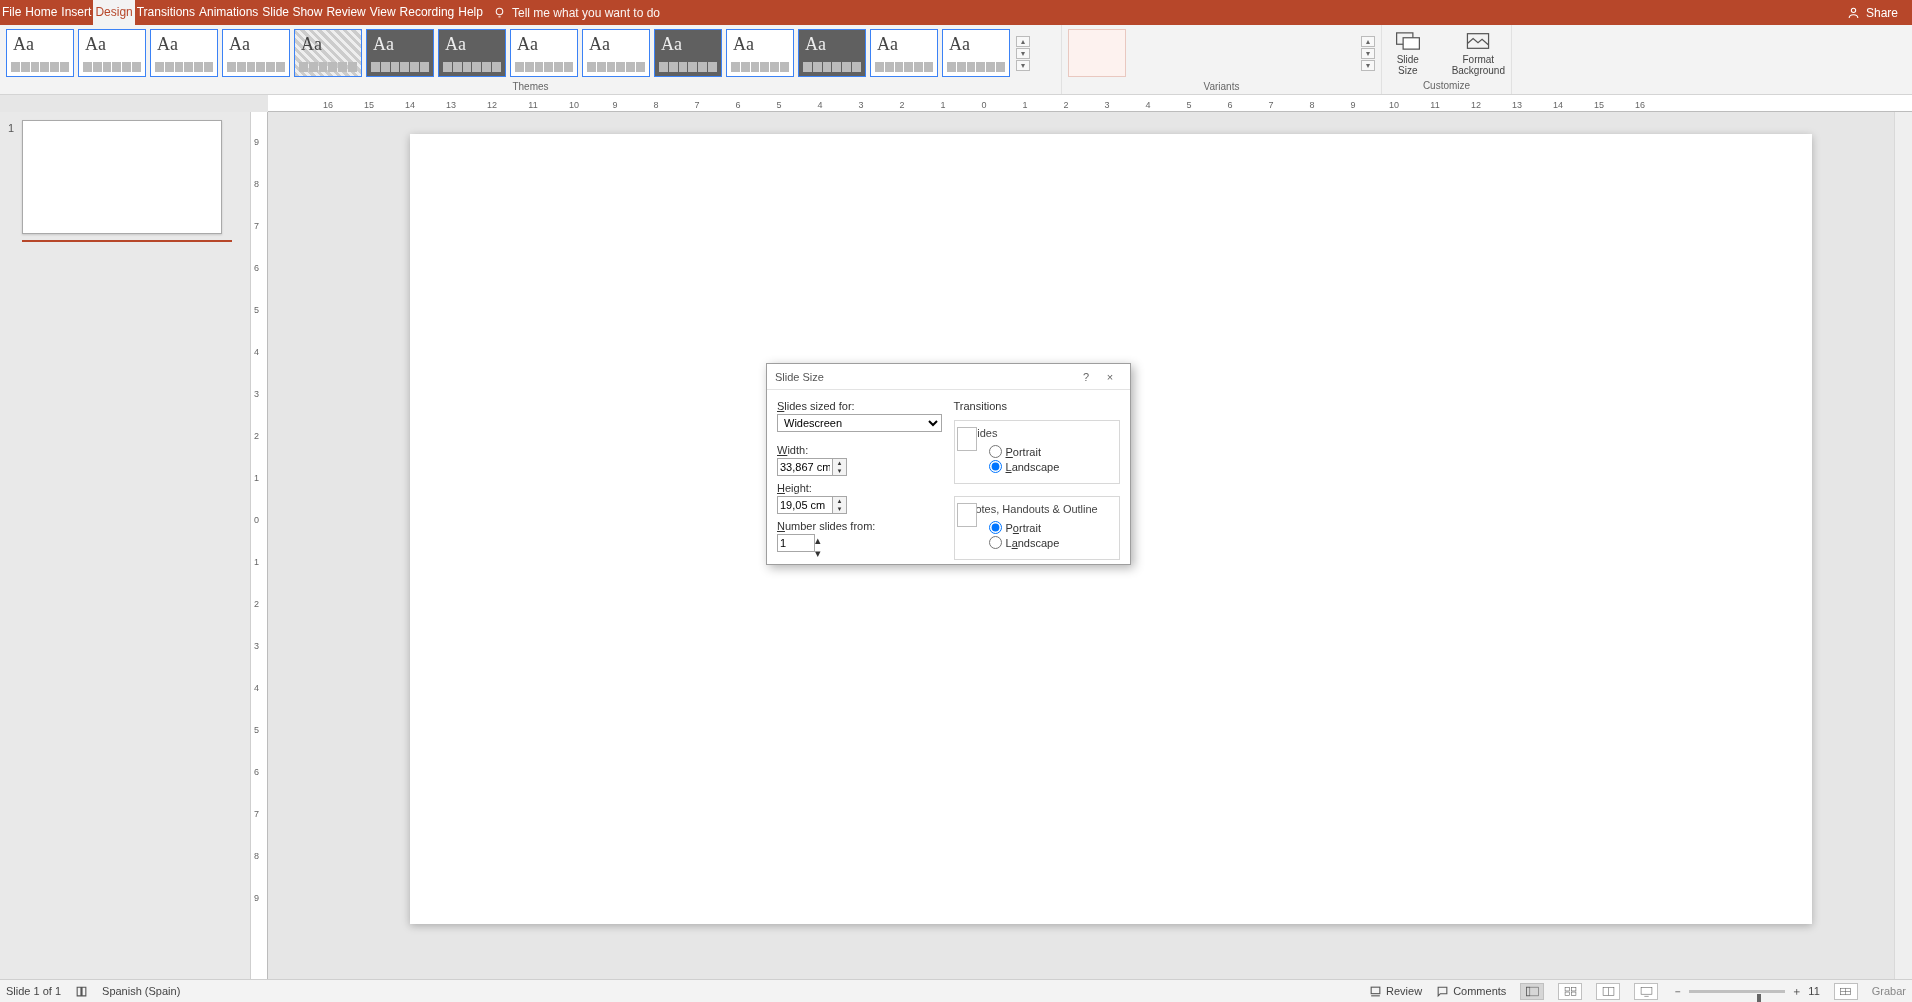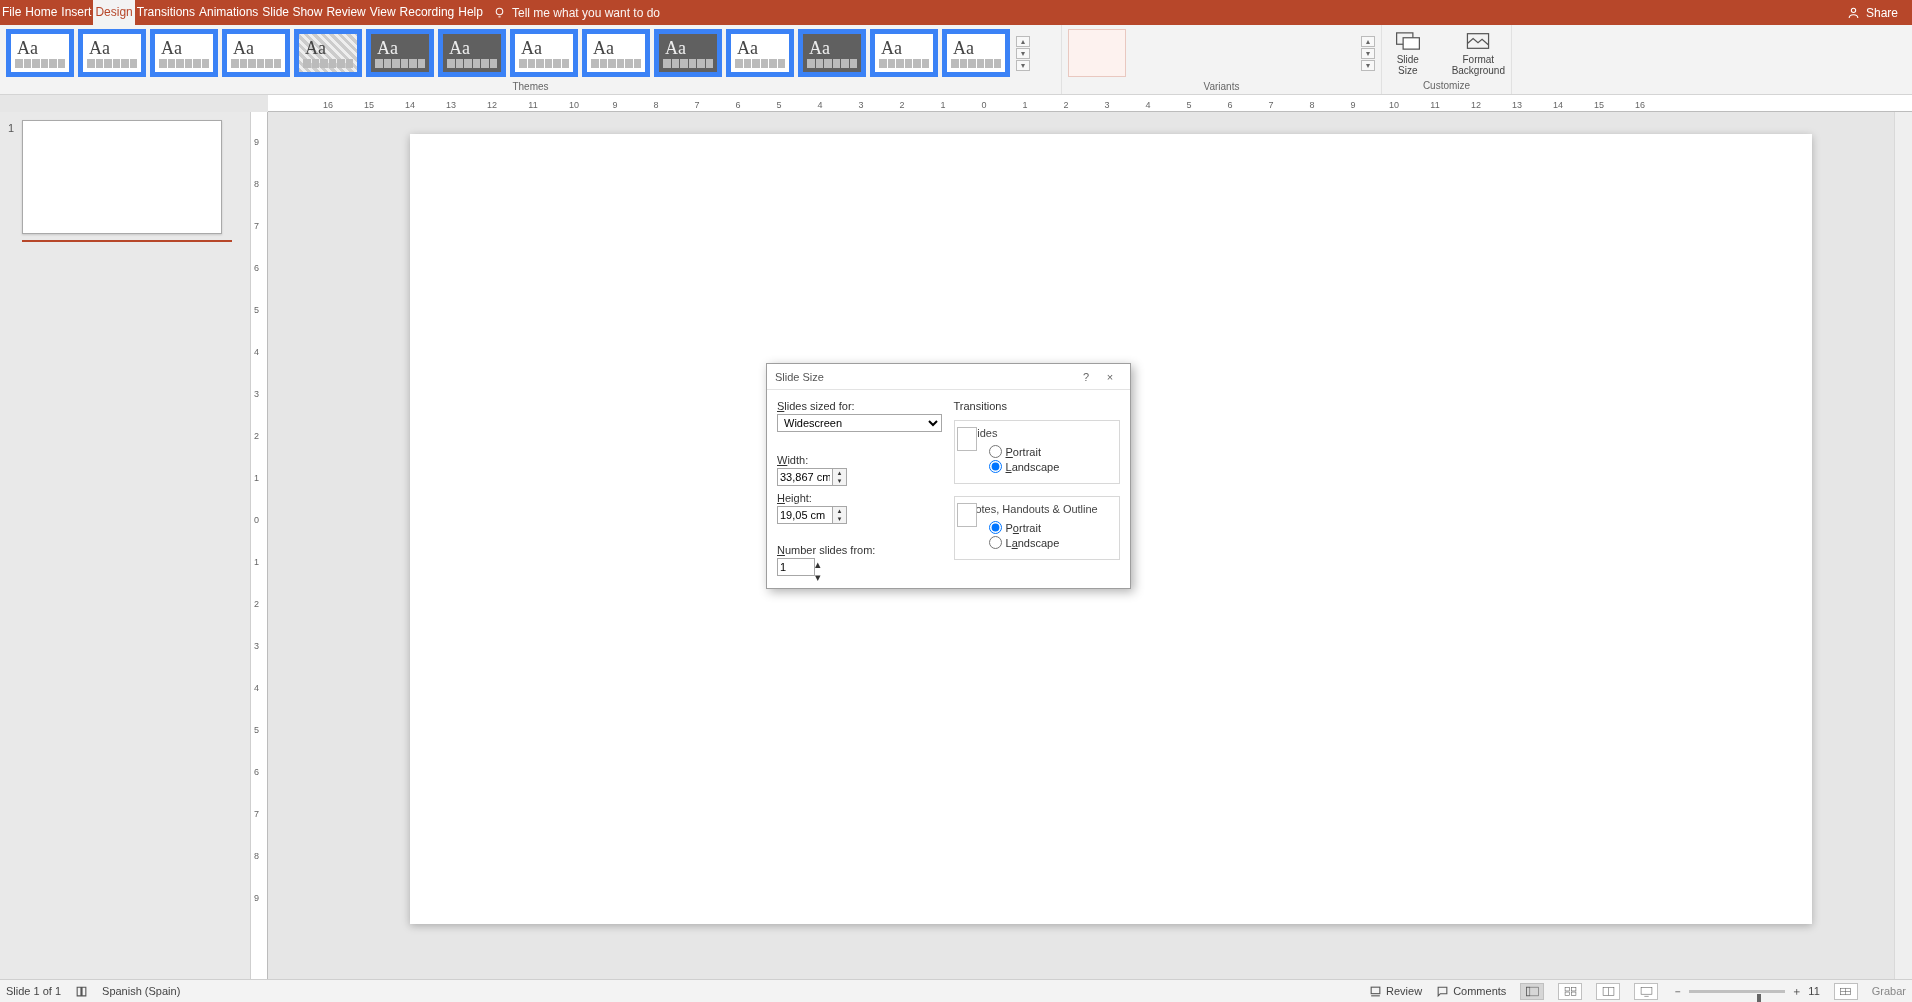--- a/index.html
+++ b/index.html
@@ -14,21 +14,21 @@
 .tabbar .spacer{flex:1;}
 .tabbar .share{display:flex;align-items:center;gap:6px;padding:0 14px;}
 .tabbar .share svg{width:13px;height:13px;}
 
 
 .ribbon { height:70px; background:#f3f3f3; border-bottom:1px solid #d4d4d4; display:flex; }
 .group { display:flex; flex-direction:column; border-right:1px solid #e1e1e1; }
 .group .body{flex:1; display:flex; align-items:center; padding:4px 6px; gap:4px;}
 .group .label{font-size:10px; color:#666; text-align:center; height:14px; line-height:12px;}
 .themesgrp .body{flex-wrap:nowrap;}
-.theme-th{width:68px;height:48px;border:5px solid #3b82f6;background:#fff;display:flex;flex-direction:column;cursor:pointer;position:relative;}
+.theme-th{width:68px;height:48px;border:1px solid #3b82f6;background:#fff;display:flex;flex-direction:column;cursor:pointer;position:relative;}
 .theme-th .aa{font-size:18px;color:#444;padding:4px 6px 0 6px;font-family:Georgia,serif;}
 .theme-th .bar{height:10px;margin:auto 4px 4px 4px;display:flex;gap:1px;}
 .theme-th .bar span{flex:1;background:#bbb;}
 .theme-th.dark{background:#606060;}
 .theme-th.dark .aa{color:#eee;}
 .gallery-scroll{width:14px;display:flex;flex-direction:column;gap:1px;margin-left:2px;}
 .gallery-scroll div{flex:1;border:1px solid #bbb;background:#f8f8f8;font-size:8px;display:flex;align-items:center;justify-content:center;color:#666;cursor:pointer;}
 .variant-th{width:58px;height:48px;border:1px solid #e9c8c0;background:#fdf2ef;cursor:pointer;}
 .cust-btn{width:58px;display:flex;flex-direction:column;align-items:center;gap:2px;font-size:10px;color:#444;cursor:pointer;}
 .cust-btn svg{width:26px;height:22px;}
@@ -402,37 +402,37 @@
     <div class="t">Slide Size</div>
     <div class="icn">?</div>
     <div class="icn">×</div>
   </div>
   <div class="content">
     <div class="col">
       <label><span class="u">S</span>lides sized for:</label>
       <select>
         <option>Widescreen</option>
       </select>
-      <label style="margin-top:22px"><span class="u">W</span>idth:</label>
+      <label style="margin-top:12px"><span class="u">W</span>idth:</label>
       <div class="spin">
         <input type="text" value="33,867 cm" style="">
         <div class="arrows">
               <div>▴</div>
               <div>▾</div>
             </div>
       </div>
       <label style="margin-top:6px"><span class="u">H</span>eight:</label>
       <div class="spin">
         <input type="text" value="19,05 cm" style="">
         <div class="arrows">
               <div>▴</div>
               <div>▾</div>
             </div>
       </div>
-      <label style="margin-top:20px"><span class="u">N</span>umber slides from:</label>
+      <label style="margin-top:6px"><span class="u">N</span>umber slides from:</label>
       <div class="spin2">
         <input type="text" value="1" style="">
         <div class="arrows">
               <div>▴</div>
               <div>▾</div>
             </div>
       </div>
     </div>
     <div class="col">
       <label>Transitions</label>

